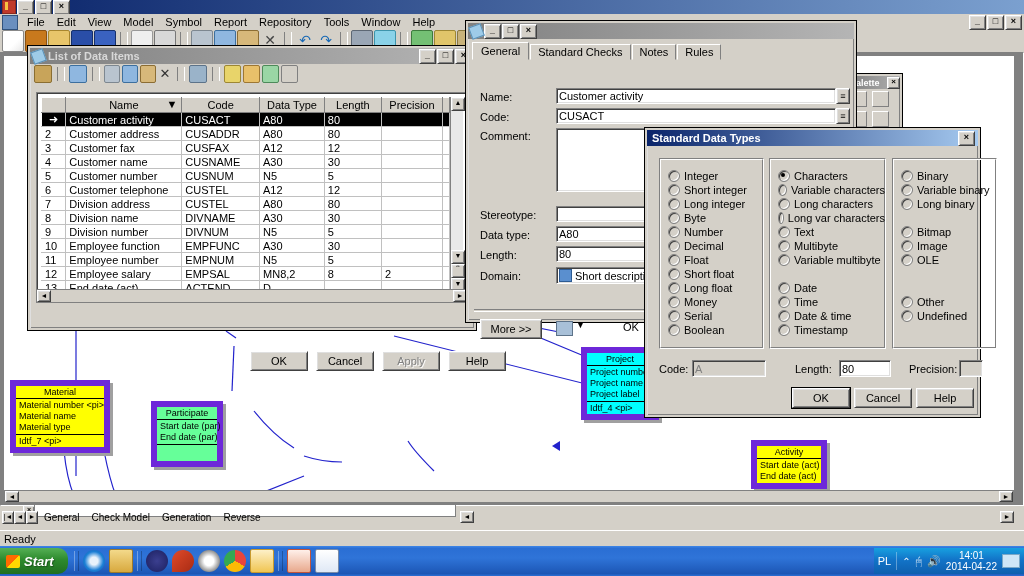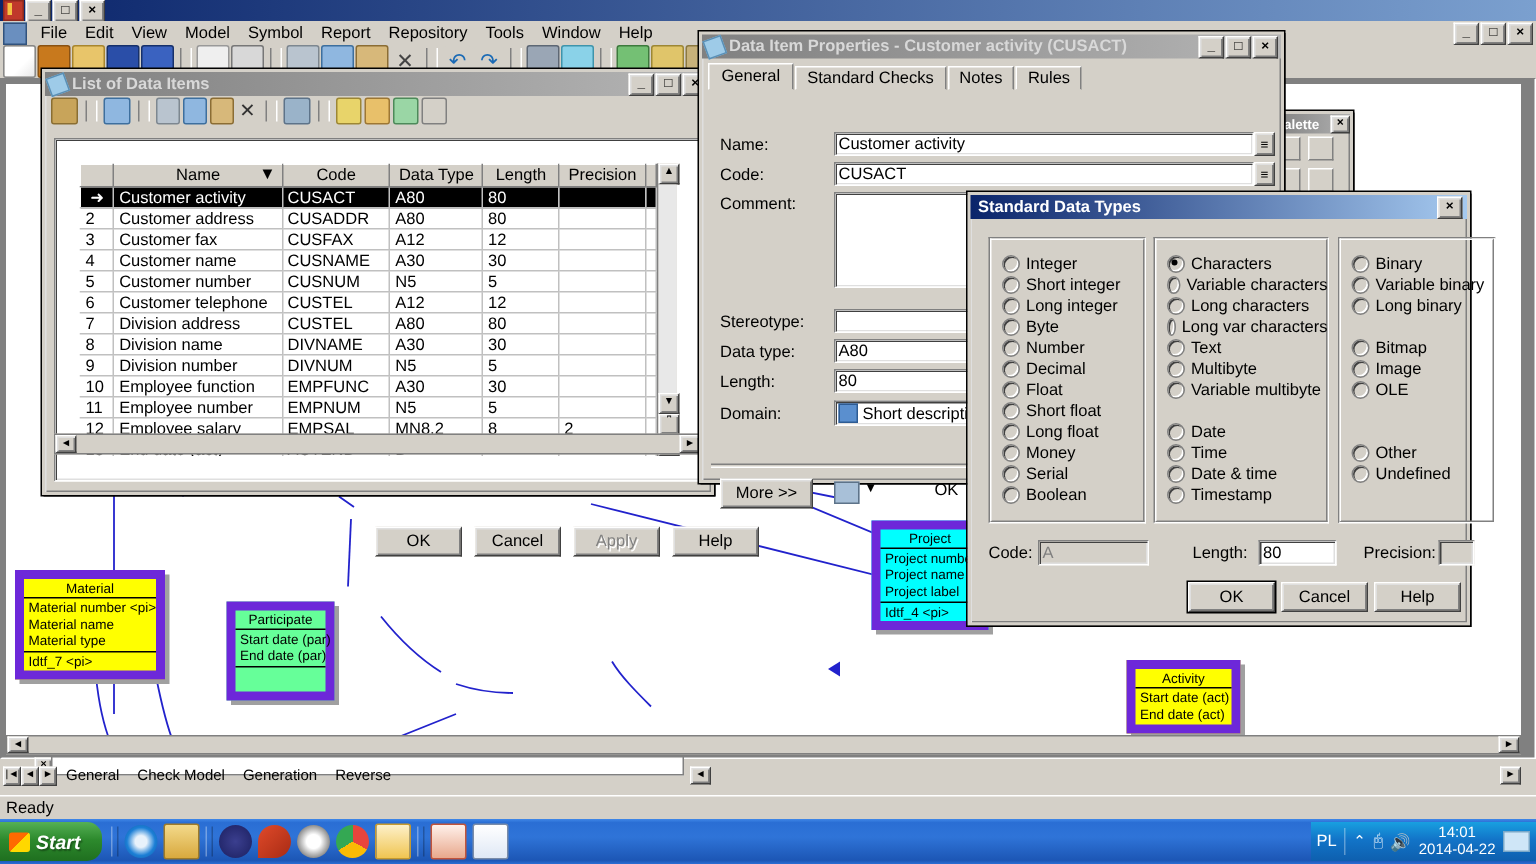--- a/index.html
+++ b/index.html
@@ -348,21 +348,21 @@
       <span class="tbi" style="width:14px;height:16px;color:#333;font-size:13px;text-align:center;line-height:15px">✕</span>
       <span class="tsep" style="height:14px"></span>
       <span class="tbi" style="width:16px;height:16px;background:#9ab3c9;border:1px solid #5d7389"></span>
       <span class="tsep" style="height:14px"></span>
       <span class="tbi" style="width:15px;height:16px;background:#e8d46a;border:1px solid #9d8734"></span>
       <span class="tbi" style="width:15px;height:16px;background:#e8c06a;border:1px solid #9d7734"></span>
       <span class="tbi" style="width:15px;height:16px;background:#9ad6a5;border:1px solid #4d8a5a"></span>
       <span class="tbi" style="width:15px;height:16px;background:#d4d0c8;border:1px solid #808080"></span>
     </div>
 
-    <div class="field" style="position:absolute;left:6px;top:44px;right:6px;height:195px;display:block;padding:16px;overflow:hidden;background:#fff;">
+    <div class="field" style="position:absolute;left:6px;top:44px;right:6px;height:195px;display:block;padding:4px;overflow:hidden;background:#fff;">
       <div style="display:flex;height:100%;">
         <div style="flex:1;overflow:hidden;">
           <table class="grid">
             <thead>
                 <tr>
               <th style="width:22px"></th>
               <th style="width:118px;position:relative">
                 <span>Name</span>
                 <span style="position:absolute;right:4px;top:0">▼</span>
               </th>
@@ -515,21 +515,20 @@
       <div class="btn" style="width:56px;height:18px">OK</div>
       <div class="btn" style="width:56px;height:18px">Cancel</div>
       <div class="btn disabled" style="width:56px;height:18px">Apply</div>
       <div class="btn" style="width:56px;height:18px">Help</div>
     </div>
   </div>
 
   <div class="win" style="left:466px;top:21px;width:386px;height:297px;">
     <div class="tbar inactive">
       <span style="width:11px;height:11px;background:#9ecbe8;border:1px solid #5a8fb5;transform:rotate(-20deg);display:inline-block"></span>
-      <span class="t">Data Item Properties - Customer activity (CUSACT)</span>
       <span class="sysbtn">_</span>
       <span class="sysbtn">□</span>
       <span class="sysbtn">×</span>
     </div>
 
     <div class="tabs" style="margin:5px 0 0 4px;">
       <div class="tab sel">General</div>
       <div class="tab">Standard Checks</div>
       <div class="tab">Notes</div>
       <div class="tab">Rules</div>

